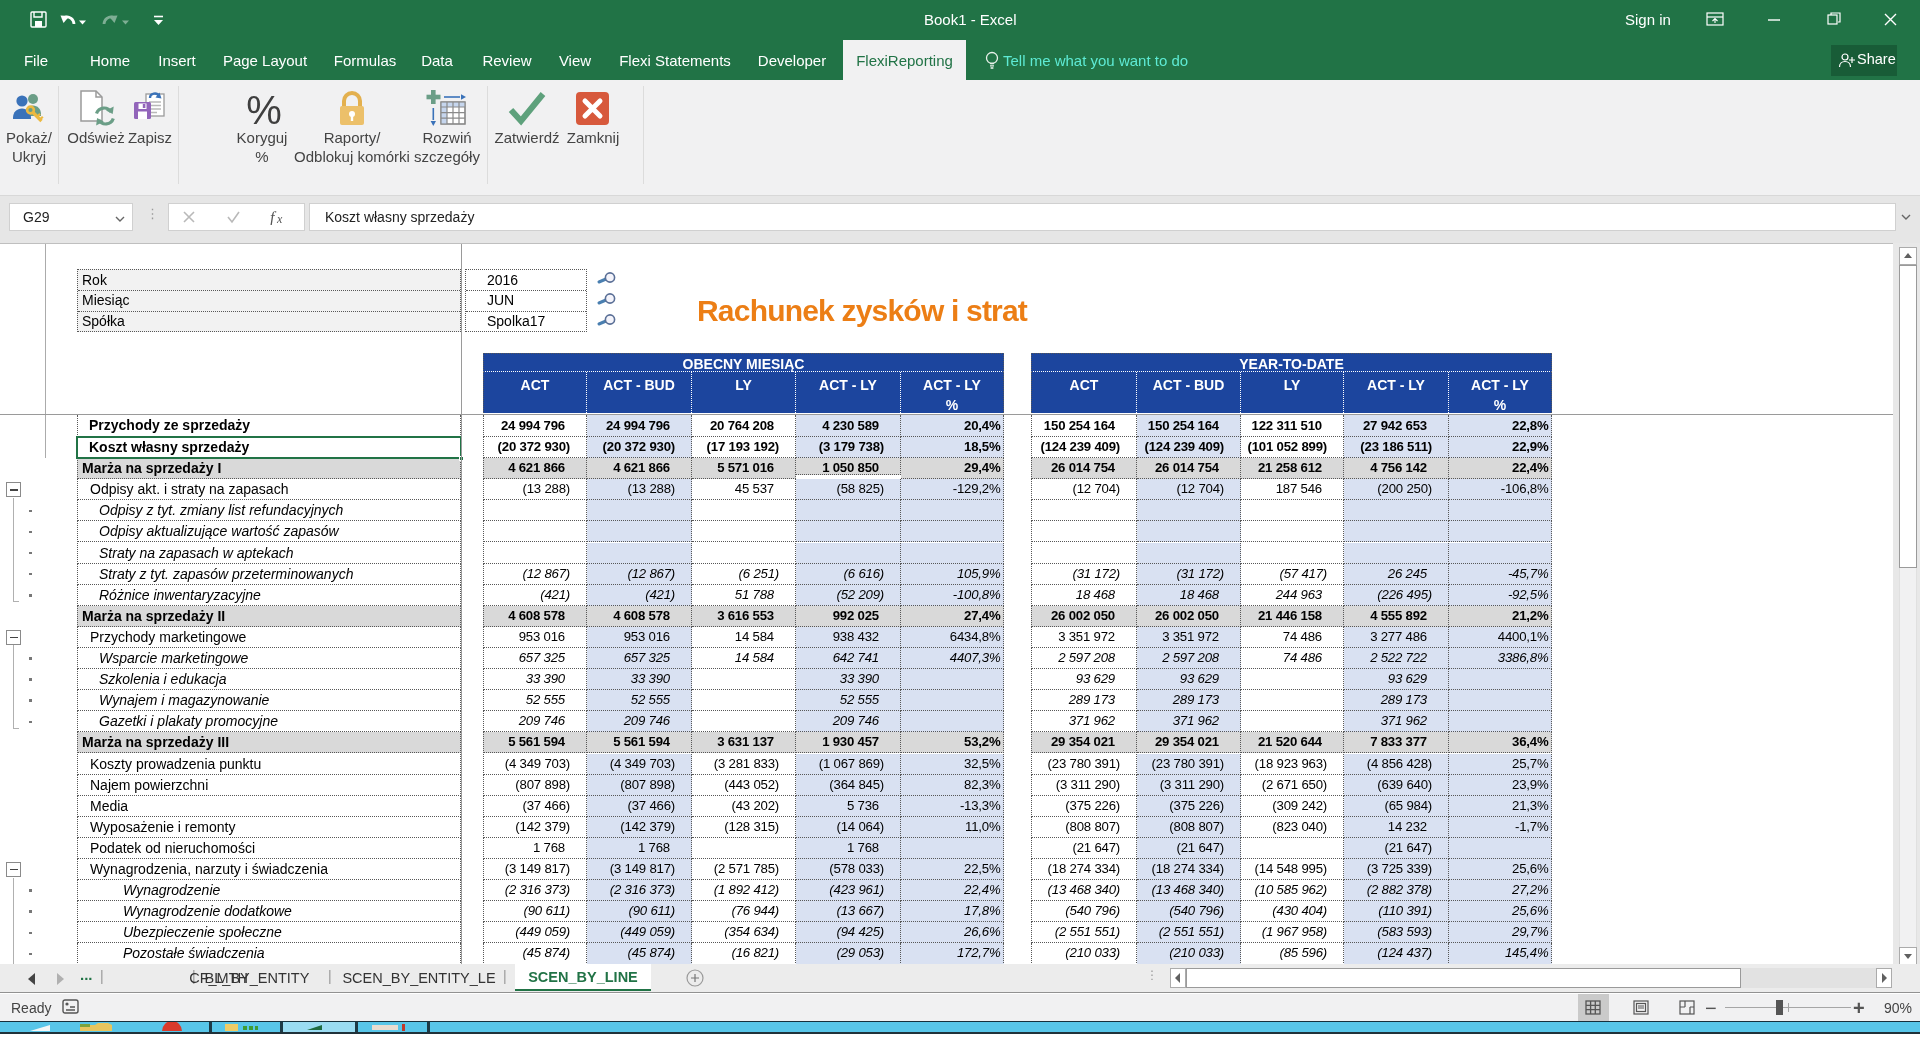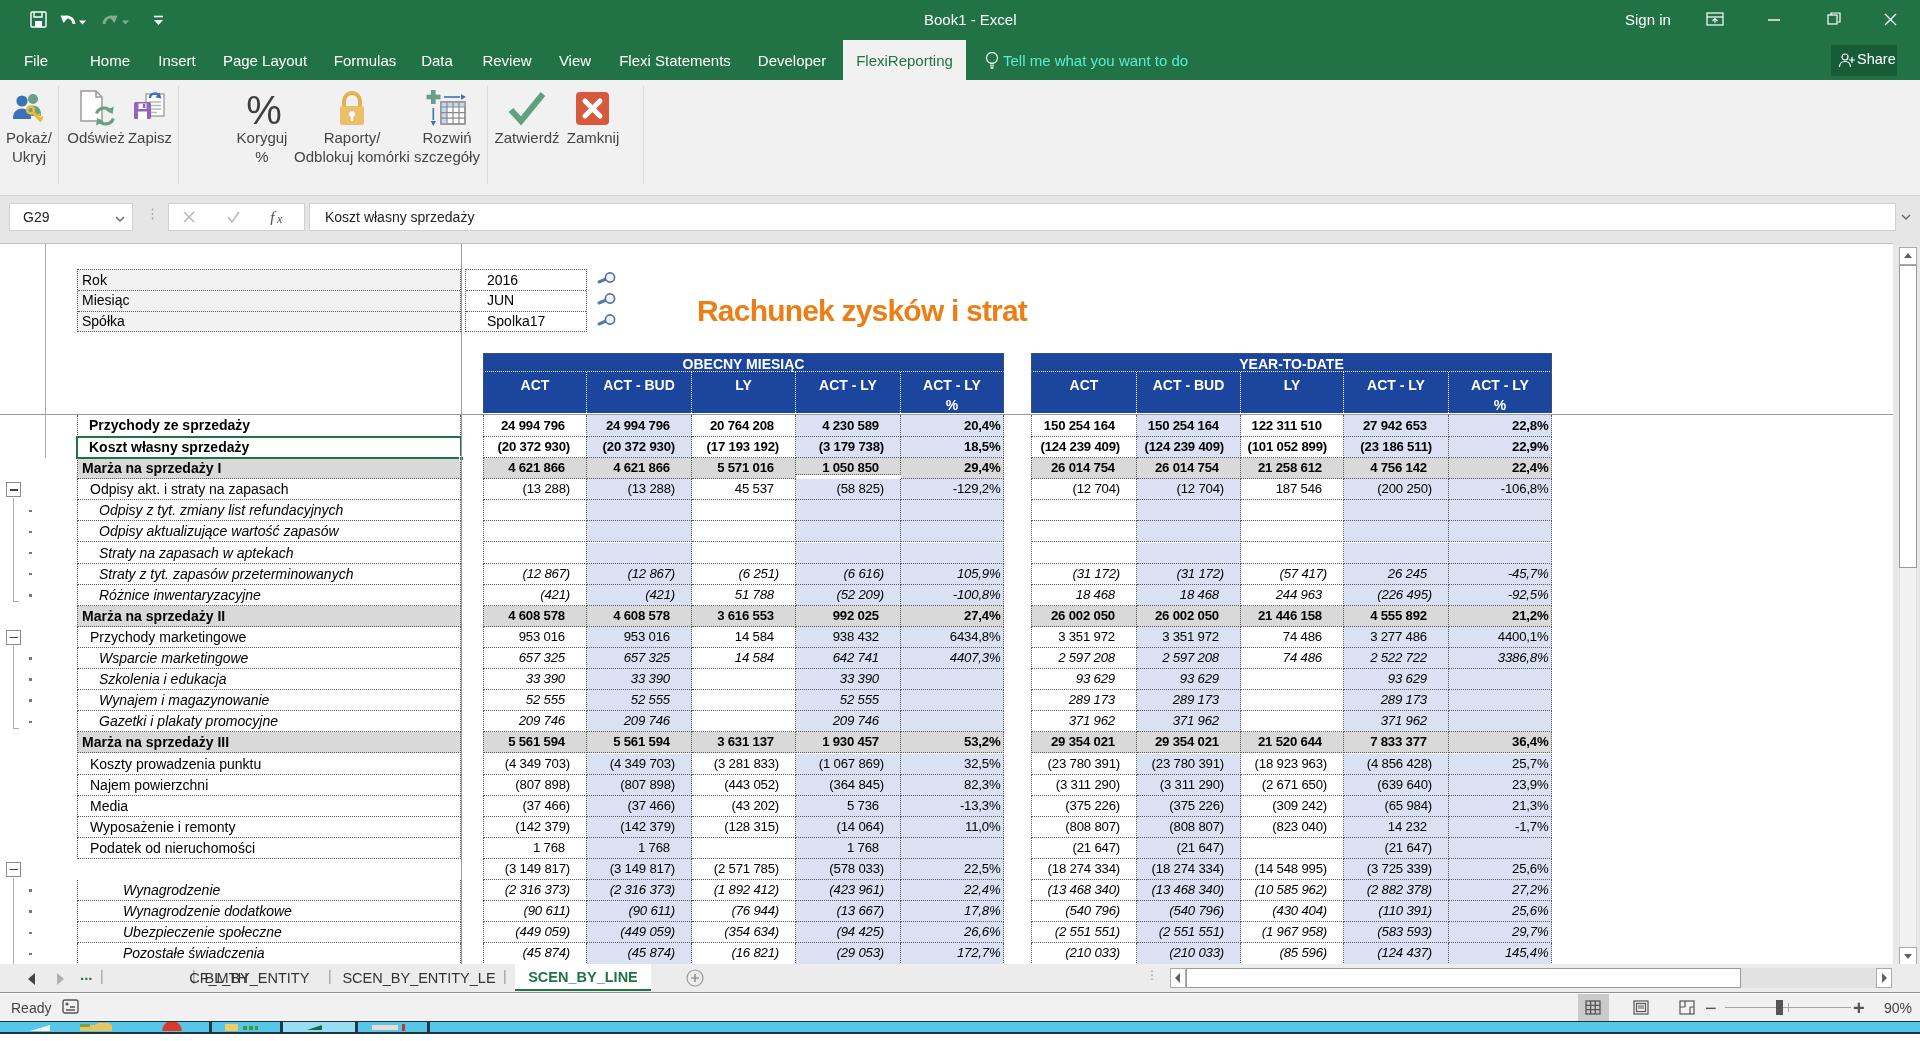--- a/index.html
+++ b/index.html
@@ -537,20 +537,21 @@
       <div class="cell num bd bA  bl pp" style="left:483px;top:593.9px;width:104px;height:21.1px;line-height:20.1px">1 768</div>
       <div class="cell num bd bB  pp" style="left:587px;top:593.9px;width:105px;height:21.1px;line-height:20.1px">1 768</div>
       <div class="cell num bd bA  pp" style="left:692px;top:593.9px;width:104px;height:21.1px;line-height:20.1px"></div>
       <div class="cell num bd bB  pp" style="left:796px;top:593.9px;width:105px;height:21.1px;line-height:20.1px">1 768</div>
       <div class="cell num bd bB  pp" style="left:901px;top:593.9px;width:103px;height:21.1px;line-height:20.1px"></div>
       <div class="cell num bd bA  bl pn" style="left:1031px;top:593.9px;width:106px;height:21.1px;line-height:20.1px">(21 647)</div>
       <div class="cell num bd bB  pn" style="left:1137px;top:593.9px;width:104px;height:21.1px;line-height:20.1px">(21 647)</div>
       <div class="cell num bd bA  pp" style="left:1241px;top:593.9px;width:103px;height:21.1px;line-height:20.1px"></div>
       <div class="cell num bd bB  pn" style="left:1344px;top:593.9px;width:105px;height:21.1px;line-height:20.1px">(21 647)</div>
       <div class="cell num bd bB  pp" style="left:1449px;top:593.9px;width:103px;height:21.1px;line-height:20.1px"></div>
+      <div class="cell lab bd bl bA l1" style="left:77px;top:615.0px;width:384px;height:21.1px;line-height:20.1px;font-size:14px">Wynagrodzenia, narzuty i świadczenia</div>
       <div class="cell num bd bA  bl pn" style="left:483px;top:615.0px;width:104px;height:21.1px;line-height:20.1px">(3 149 817)</div>
       <div class="cell num bd bB  pn" style="left:587px;top:615.0px;width:105px;height:21.1px;line-height:20.1px">(3 149 817)</div>
       <div class="cell num bd bA  pn" style="left:692px;top:615.0px;width:104px;height:21.1px;line-height:20.1px">(2 571 785)</div>
       <div class="cell num bd bB  pn" style="left:796px;top:615.0px;width:105px;height:21.1px;line-height:20.1px">(578 033)</div>
       <div class="cell num bd bB  pc" style="left:901px;top:615.0px;width:103px;height:21.1px;line-height:20.1px">22,5%</div>
       <div class="cell num bd bA  bl pn" style="left:1031px;top:615.0px;width:106px;height:21.1px;line-height:20.1px">(18 274 334)</div>
       <div class="cell num bd bB  pn" style="left:1137px;top:615.0px;width:104px;height:21.1px;line-height:20.1px">(18 274 334)</div>
       <div class="cell num bd bA  pn" style="left:1241px;top:615.0px;width:103px;height:21.1px;line-height:20.1px">(14 548 995)</div>
       <div class="cell num bd bB  pn" style="left:1344px;top:615.0px;width:105px;height:21.1px;line-height:20.1px">(3 725 339)</div>
       <div class="cell num bd bB  pc" style="left:1449px;top:615.0px;width:103px;height:21.1px;line-height:20.1px">25,6%</div>

